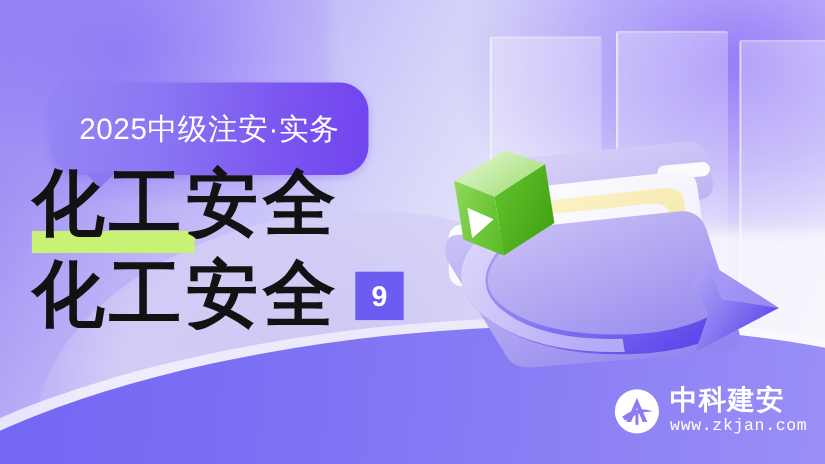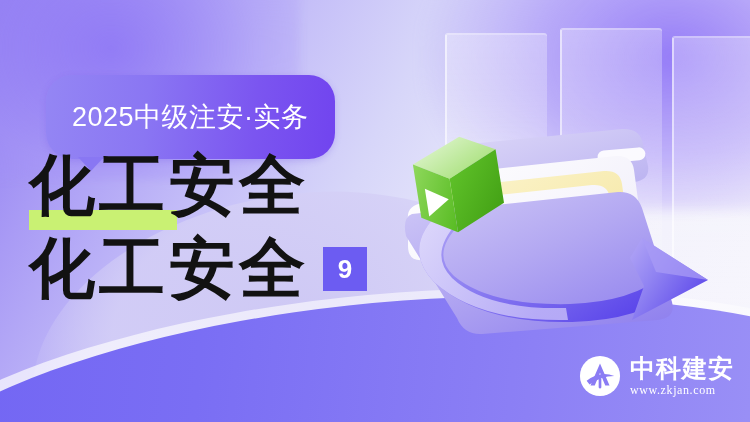--- a/index.html
+++ b/index.html
@@ -125,22 +125,22 @@
     position:absolute;right:16px;bottom:24px;
     display:flex;align-items:center;gap:9px;
   }
   #logo-mark{width:42px;height:42px;flex:0 0 42px;}
   #logo-text{display:flex;flex-direction:column;justify-content:center;}
   #logo-name{
     color:#ffffff;font-size:25px;font-weight:700;letter-spacing:1px;line-height:1.1;
     font-family:"Liberation Serif","DejaVu Serif",serif;
   }
   #logo-url{
-    color:#ffffff;font-size:12px;letter-spacing:.6px;line-height:1.25;margin-top:1px;
-    font-family:Liberation Serif, serif;
+    color:#ffffff;font-size:15px;letter-spacing:.6px;line-height:1.25;margin-top:1px;
+    font-family:Liberation Mono, monospace;
   }
 </style>
 </head>
 <body>
 
 <div id="banner">
 
   <div class="bg-layer" id="glow-tl"></div>
   <div class="bg-layer" id="glow-tr"></div>
   <div class="bg-layer" id="blob-mid"></div>

